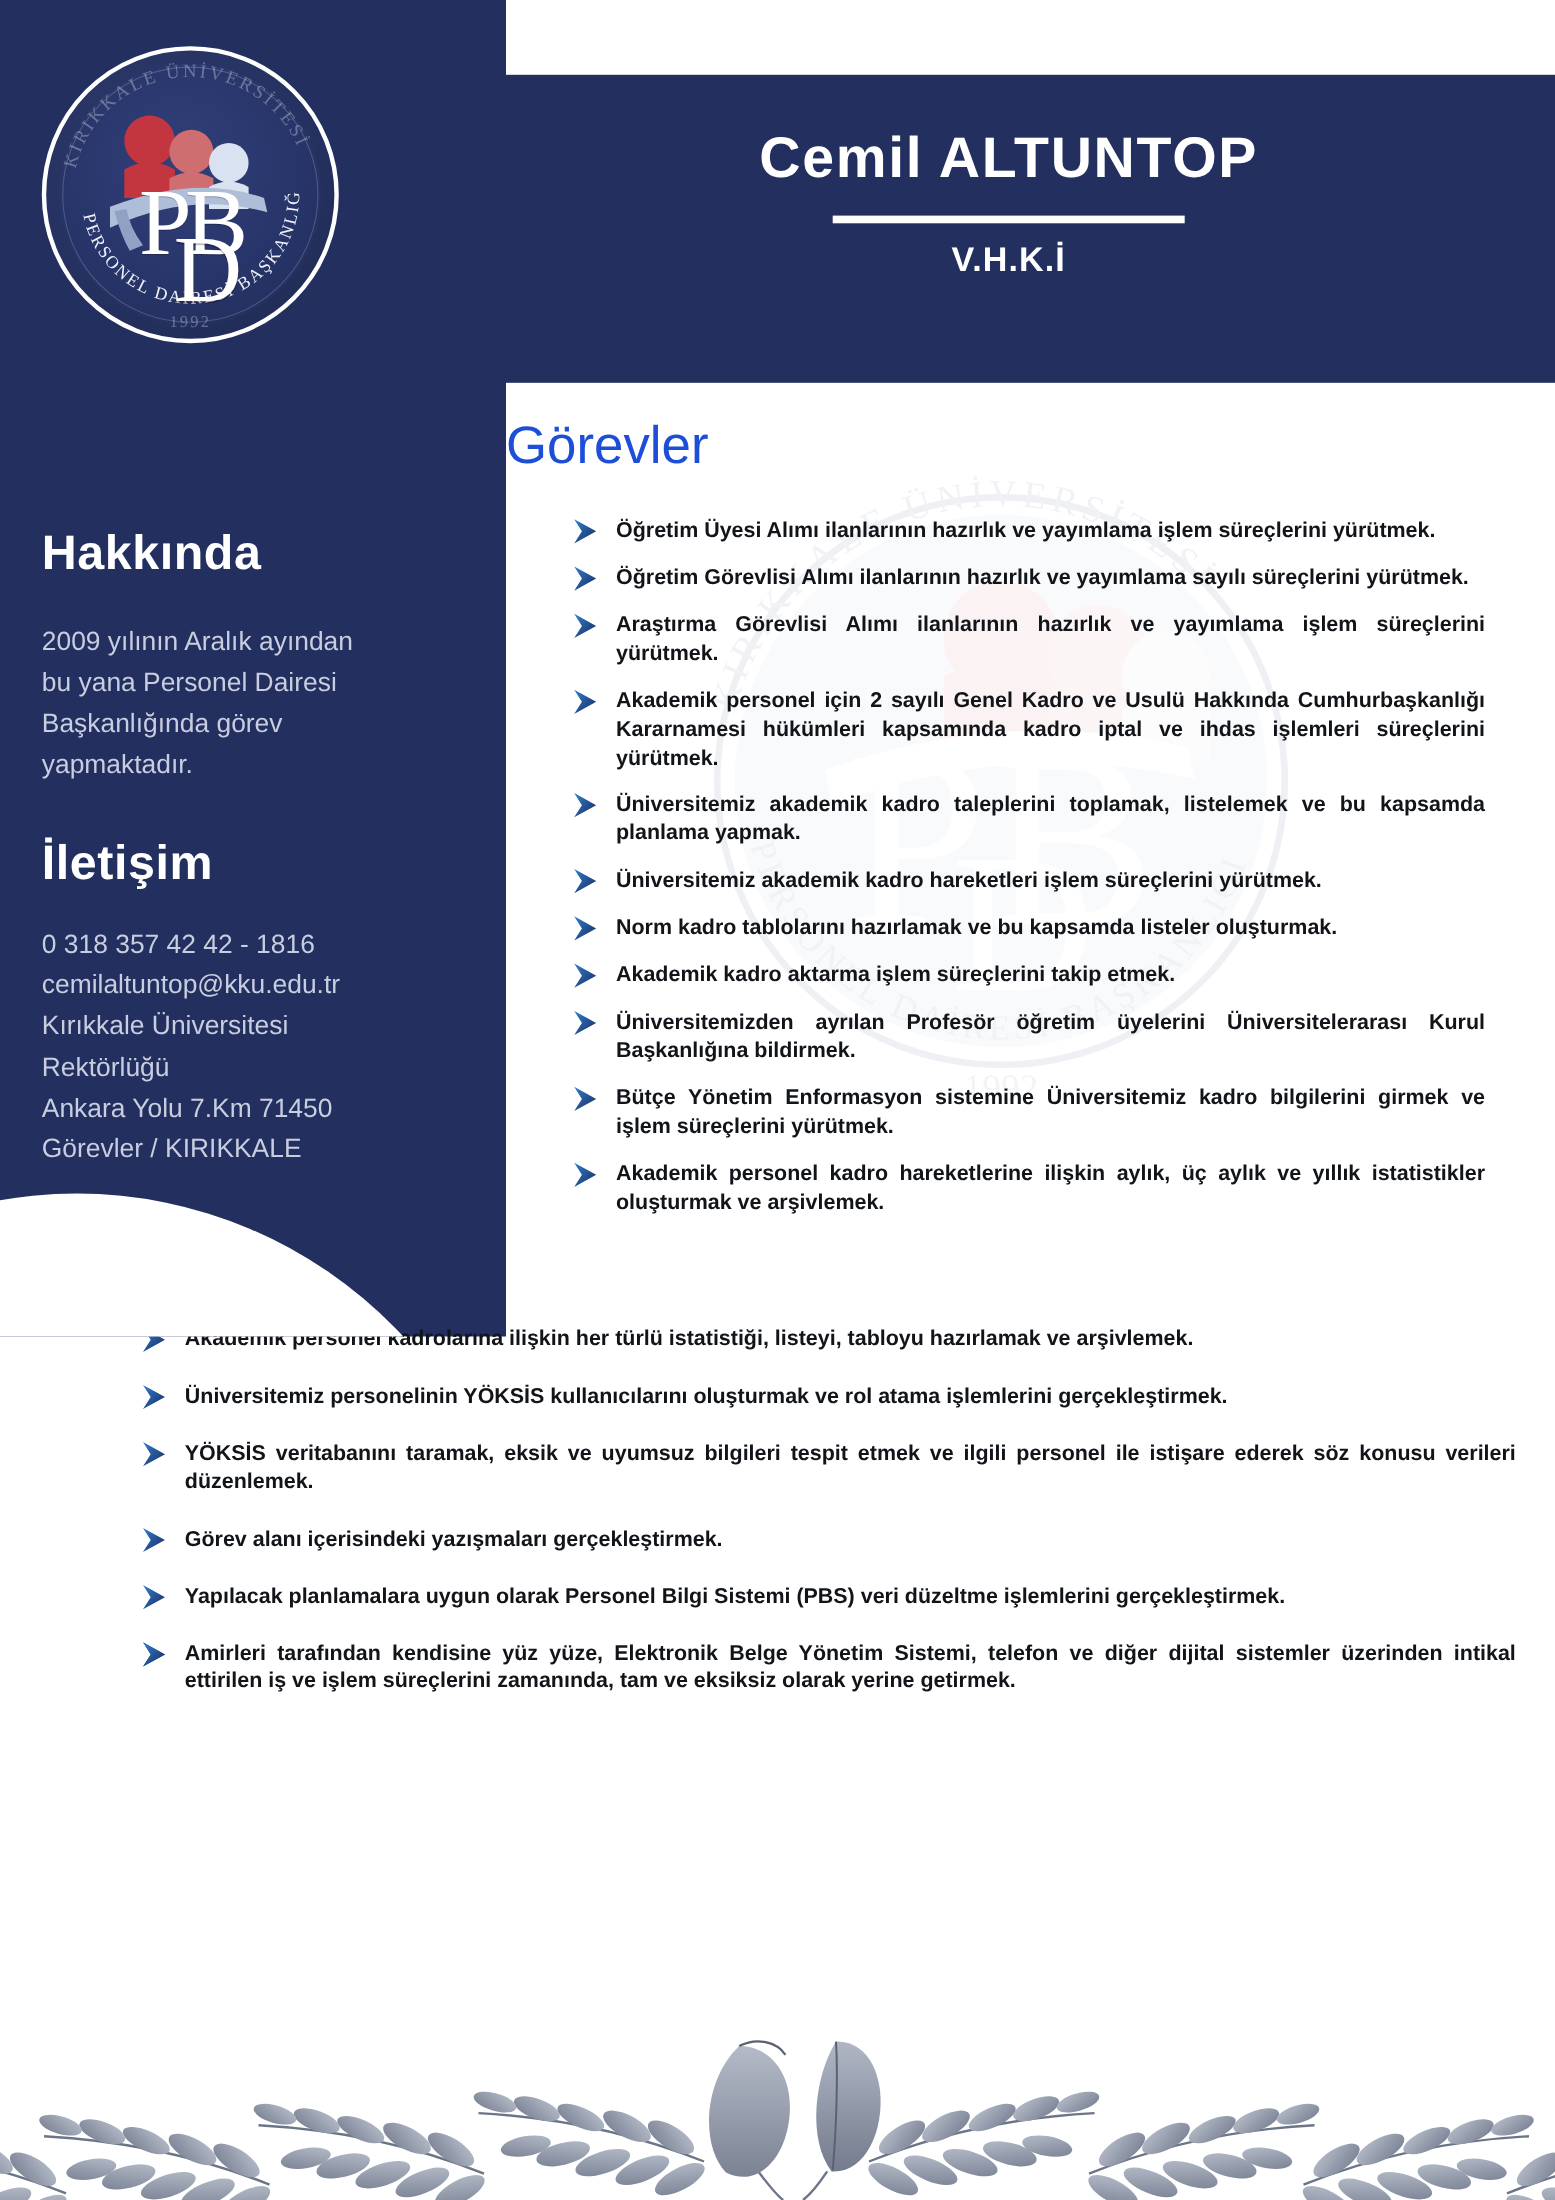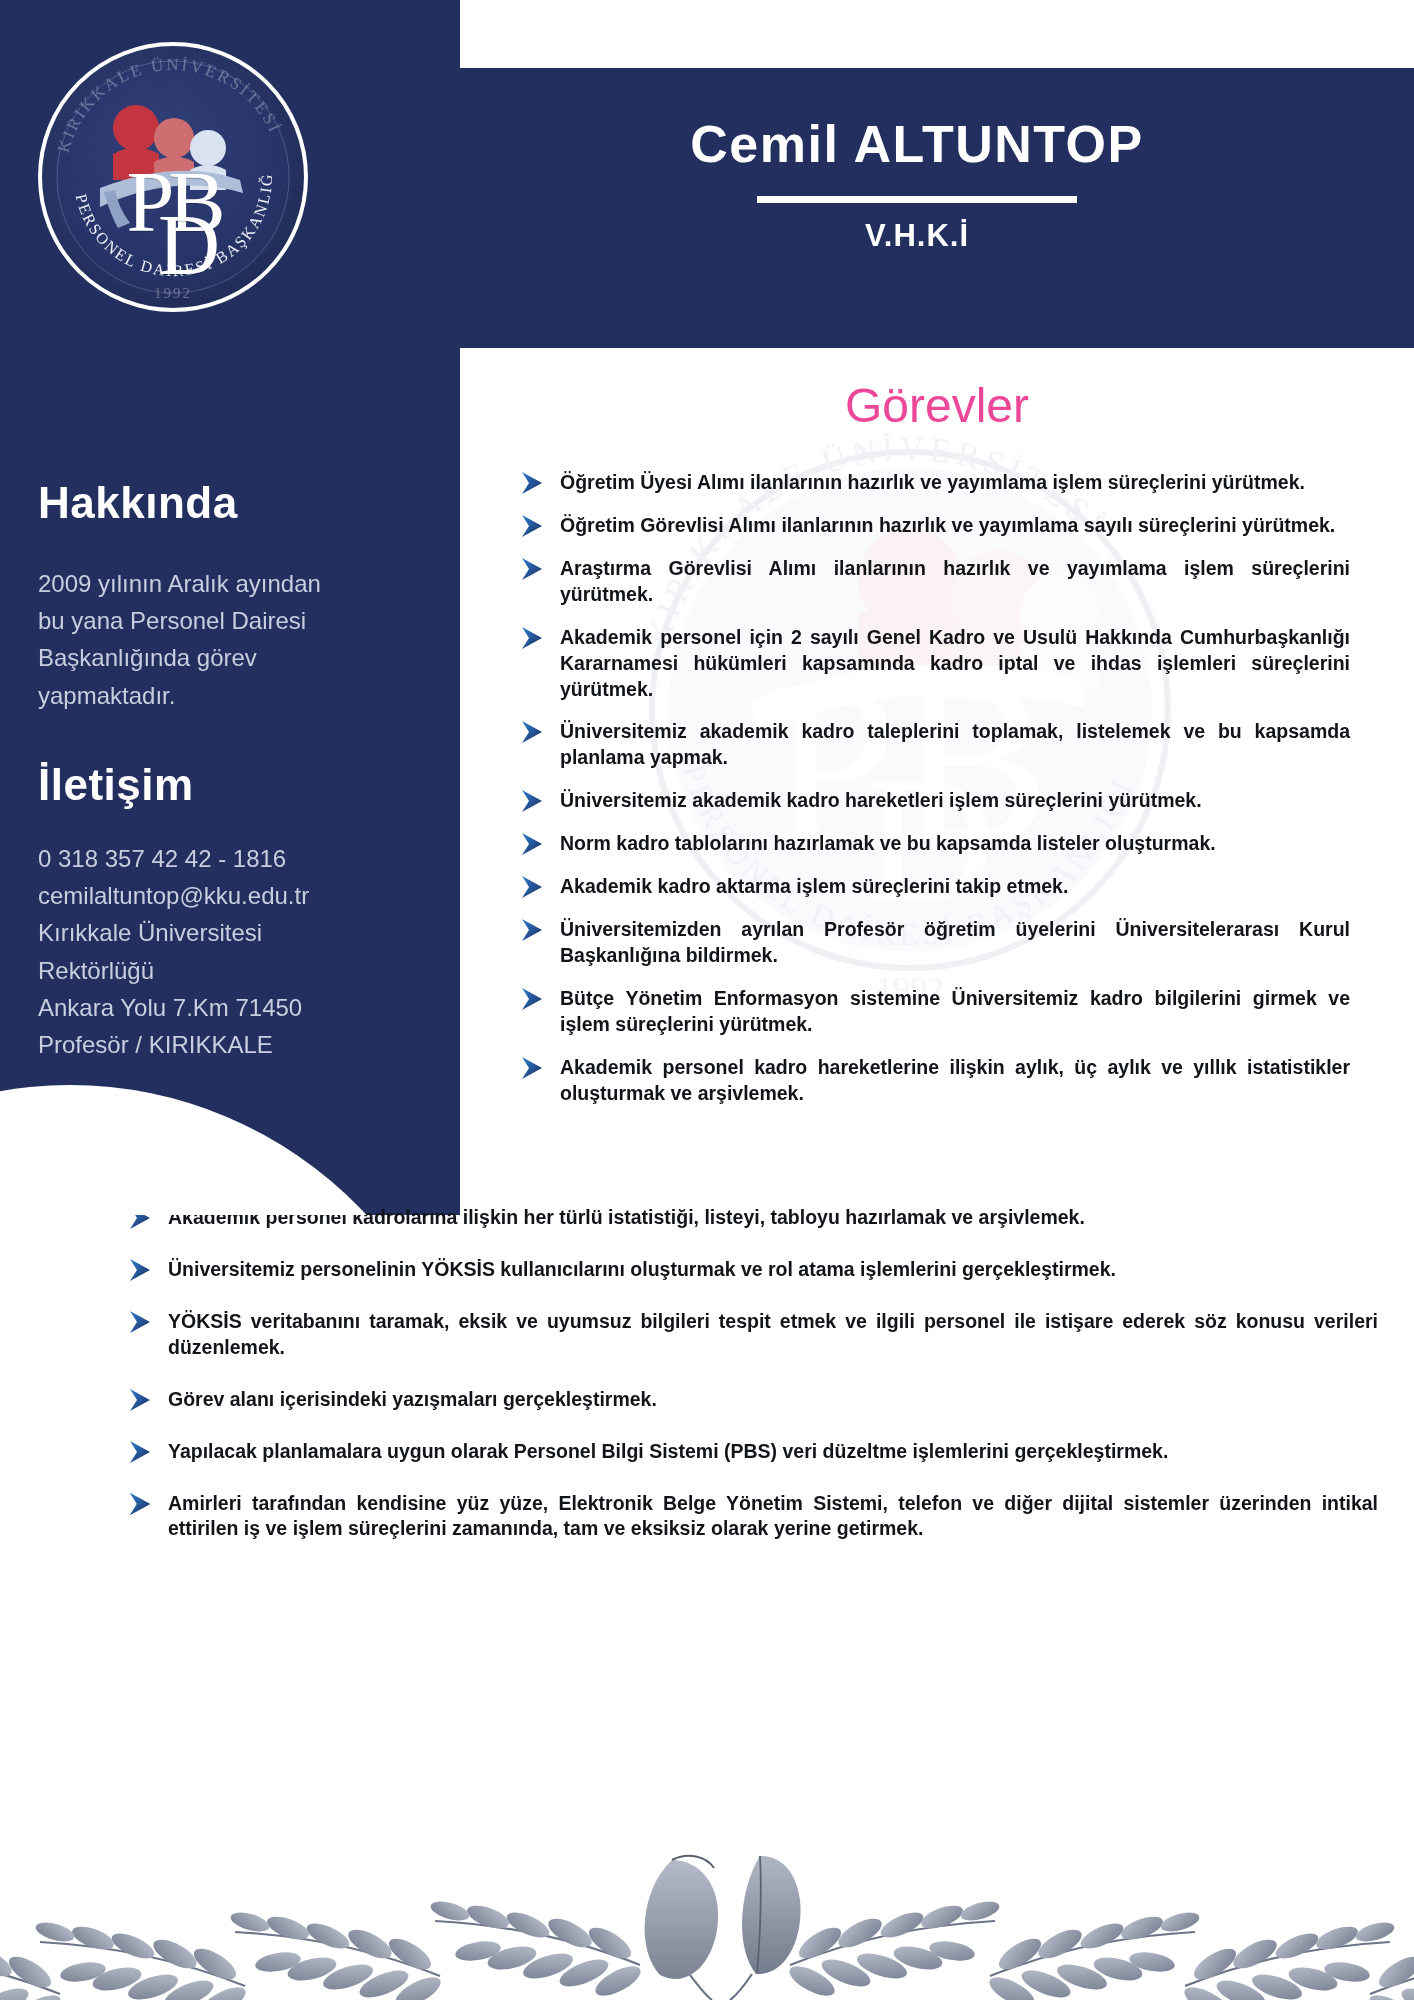--- a/index.html
+++ b/index.html
@@ -93,22 +93,22 @@
   }
 
   
   .watermark{
     position:absolute;left:600px;top:400px;width:620px;height:620px;
     z-index:0;opacity:.16;pointer-events:none;
   }
 
   
   .main-title{
-    position:absolute;left:460px;width:954px;top:378px;text-align:center;
-    color:#ec4899;font-size:48px;font-weight:normal;z-index:2;
+    position:absolute;left:460px;width:954px;top:378px;
+    color:#1d4ed8;font-size:48px;font-weight:normal;z-index:2;
   }
 
   .tasks-col{
     position:absolute;left:520px;top:470px;width:830px;z-index:2;
   }
   .tasks-wide{
     position:absolute;left:128px;top:1205px;width:1250px;z-index:2;
   }
 
   .task{
@@ -209,21 +209,21 @@
     <div>yapmaktadır.</div>
   </div>
 
   <div class="side-h contact">İletişim</div>
   <div class="side-p contact-body">
     <div>0 318 357 42 42 - 1816</div>
     <div>cemilaltuntop@kku.edu.tr</div>
     <div>Kırıkkale Üniversitesi</div>
     <div>Rektörlüğü</div>
     <div>Ankara Yolu 7.Km 71450</div>
-    <div>Profesör / KIRIKKALE</div>
+    <div>Görevler / KIRIKKALE</div>
   </div>
 
   <div class="sidebar-curve"></div>
 </div>
 
 <div class="main-title">Görevler</div>
 
 <div class="tasks-col" id="tasks-col">
     <div class="task"><span class="arrow"><svg viewBox="0 0 26 24" width="26" height="24">
           <defs>

